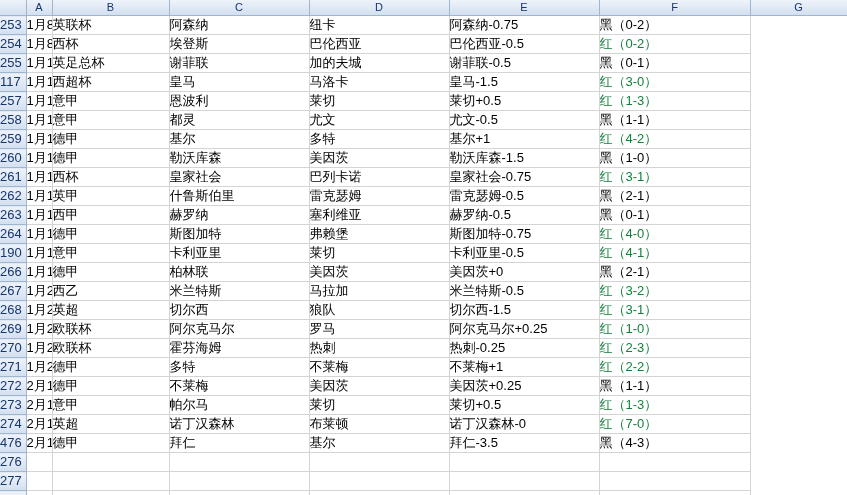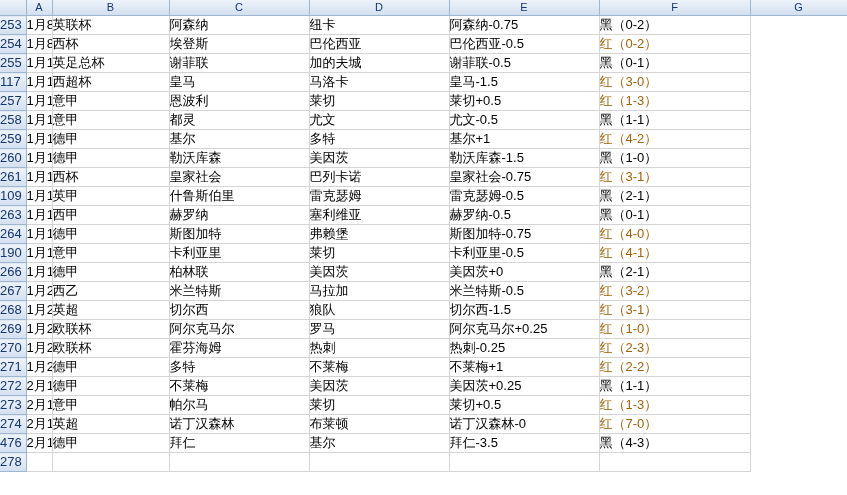--- a/index.html
+++ b/index.html
@@ -64,21 +64,21 @@
     color: #16366e;
     width: 26px;
   }
   td.cell {
     border-right: 1px solid #d4d4d4;
     border-bottom: 1px solid #d4d4d4;
     padding-left: 2px;
     font-size: 13px;
     color: #000;
   }
-  td.cell.red { color: #a16207; }
+  td.cell.red { color: #15803d; }
   
   col.c-rh { width: 26px; }
   col.c-a  { width: 26px; }
   col.c-b  { width: 117px; }
   col.c-c  { width: 140px; }
   col.c-d  { width: 140px; }
   col.c-e  { width: 150px; }
   col.c-f  { width: 151px; }
   col.c-g  { width: 97px; }
   .empty-row td.cell { color: #000; }
@@ -186,21 +186,21 @@
       <tr>
         <td class="rowhead">261</td>
         <td class="cell">1月17日2：30</td>
         <td class="cell">西杯</td>
         <td class="cell">皇家社会</td>
         <td class="cell">巴列卡诺</td>
         <td class="cell">皇家社会-0.75</td>
         <td class="cell red">红（3-1）</td>
       </tr>
       <tr>
-        <td class="rowhead">109</td>
+        <td class="rowhead">262</td>
         <td class="cell">1月17日4：00</td>
         <td class="cell">英甲</td>
         <td class="cell">什鲁斯伯里</td>
         <td class="cell">雷克瑟姆</td>
         <td class="cell">雷克瑟姆-0.5</td>
         <td class="cell">黑（2-1）</td>
       </tr>
       <tr>
         <td class="rowhead">263</td>
         <td class="cell">1月18日21：00</td>
@@ -312,20 +312,38 @@
       <tr>
         <td class="rowhead">476</td>
         <td class="cell">2月1日22：30</td>
         <td class="cell">德甲</td>
         <td class="cell">拜仁</td>
         <td class="cell">基尔</td>
         <td class="cell">拜仁-3.5</td>
         <td class="cell">黑（4-3）</td>
       </tr>
       <tr class="empty-row">
+        <td class="rowhead">276</td>
+        <td class="cell"></td>
+        <td class="cell"></td>
+        <td class="cell"></td>
+        <td class="cell"></td>
+        <td class="cell"></td>
+        <td class="cell"></td>
+      </tr>
+      <tr class="empty-row">
+        <td class="rowhead">277</td>
+        <td class="cell"></td>
+        <td class="cell"></td>
+        <td class="cell"></td>
+        <td class="cell"></td>
+        <td class="cell"></td>
+        <td class="cell"></td>
+      </tr>
+      <tr class="empty-row">
         <td class="rowhead">278</td>
         <td class="cell"></td>
         <td class="cell"></td>
         <td class="cell"></td>
         <td class="cell"></td>
         <td class="cell"></td>
         <td class="cell"></td>
       </tr>
 
     </tbody>

